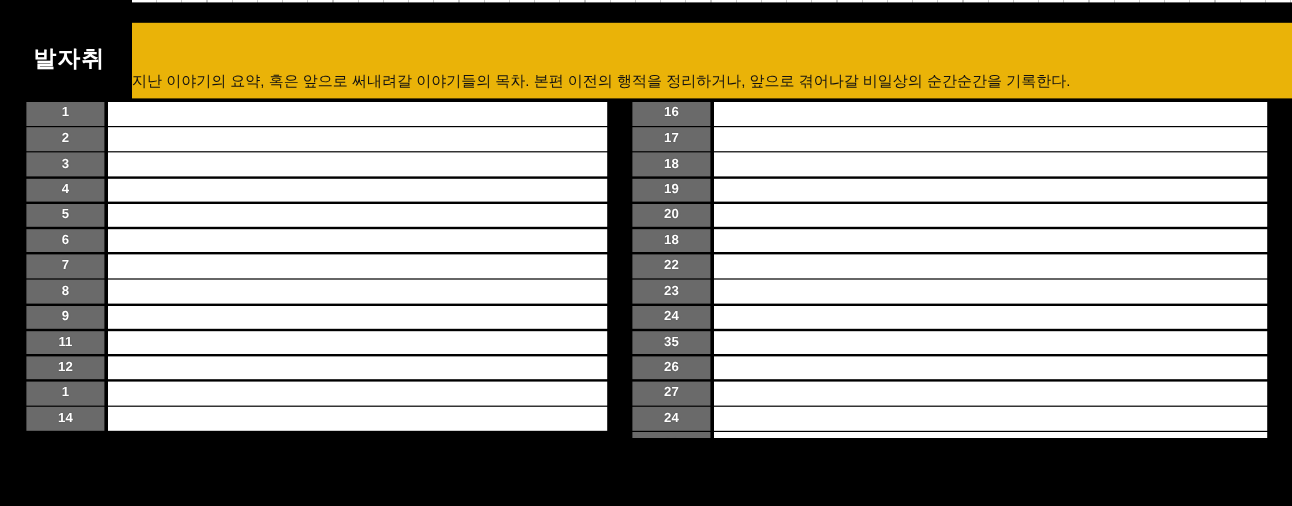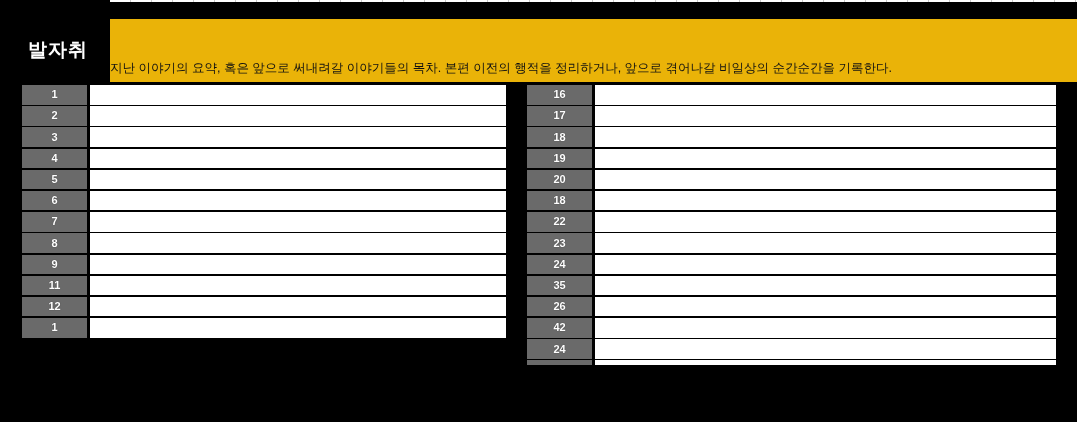--- a/index.html
+++ b/index.html
@@ -104,20 +104,24 @@
         <div class="val"></div>
       </div>
       <div class="row">
         <div class="num">12</div>
         <div class="val"></div>
       </div>
       <div class="row">
         <div class="num">1</div>
         <div class="val"></div>
       </div>
+      <div class="row">
+        <div class="num">14</div>
+        <div class="val"></div>
+      </div>
     </div>
   <div class="col col-right" id="col-right">
       <div class="row">
         <div class="num">16</div>
         <div class="val"></div>
       </div>
       <div class="row">
         <div class="num">17</div>
         <div class="val"></div>
       </div>
@@ -151,21 +155,21 @@
       </div>
       <div class="row">
         <div class="num">35</div>
         <div class="val"></div>
       </div>
       <div class="row">
         <div class="num">26</div>
         <div class="val"></div>
       </div>
       <div class="row">
-        <div class="num">42</div>
+        <div class="num">27</div>
         <div class="val"></div>
       </div>
       <div class="row">
         <div class="num">24</div>
         <div class="val"></div>
       </div>
       <div class="row">
         <div class="num">29</div>
         <div class="val"></div>
       </div>

